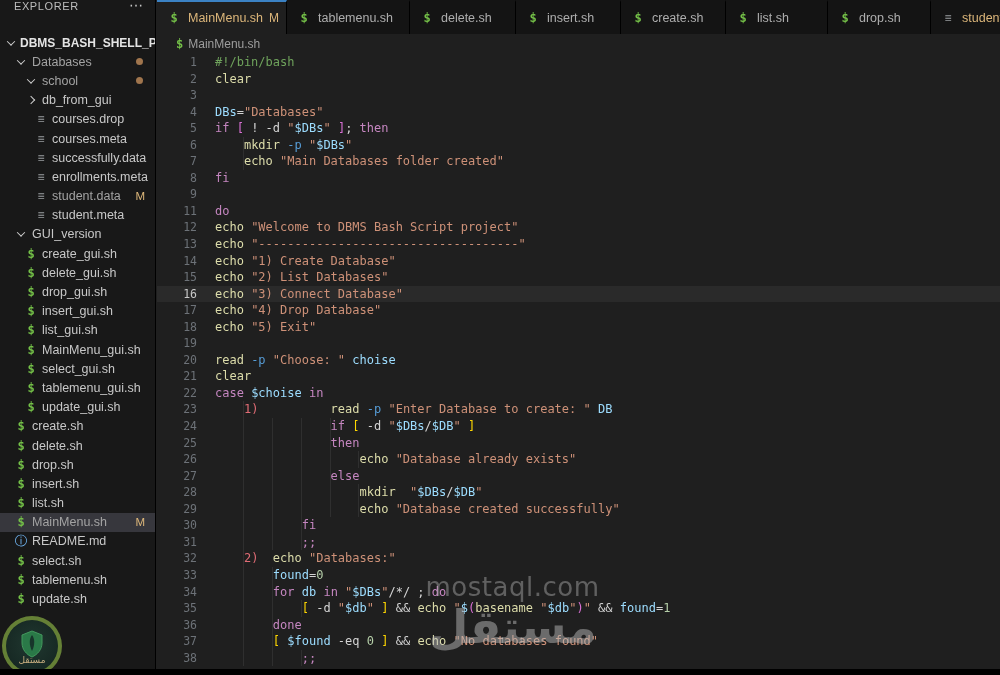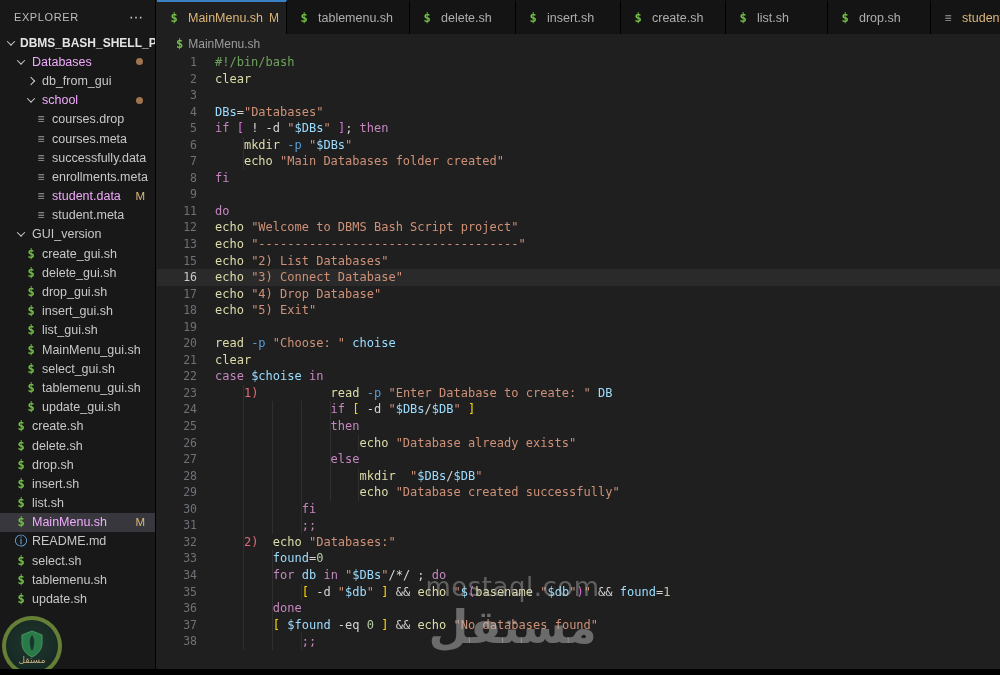--- a/index.html
+++ b/index.html
@@ -2,37 +2,37 @@
 <html><head>
 <meta charset="utf-8">
 <style>
   html,body{margin:0;padding:0;background:#000;}
   *{box-sizing:border-box;}
   #app{position:relative;width:1000px;height:675px;overflow:hidden;background:#1f1f1f;
        font-family:"Liberation Sans",sans-serif;cursor:default;}
   
   #sidebar{position:absolute;left:0;top:0;bottom:0;width:156px;background:#181818;
            border-right:1px solid #000;}
-  .sb-header{height:33px;display:flex;align-items:center;padding:0 10px 0 14px;}
+  .sb-header{height:33px;display:flex;padding:0 10px 0 14px;}
   .sb-title{font-size:11px;letter-spacing:.6px;color:#bdbdbd;flex:1;}
   .sb-more{color:#c5c5c5;font-size:14px;line-height:10px;padding:0 2px;}
   .tree-row{height:19.2px;display:flex;align-items:center;white-space:nowrap;
             font-size:12.5px;color:#c8c8c8;overflow:hidden;}
   .tree-row.selected{background:#37373d;}
   .tree-icon{width:16px;flex:0 0 16px;text-align:center;display:inline-flex;
              align-items:center;justify-content:center;}
   .chev{width:6px;height:6px;border-right:1.3px solid #cfcfcf;border-bottom:1.3px solid #cfcfcf;
         display:inline-block;}
   .chev.down{transform:rotate(45deg) translate(-1px,-1px);}
   .chev.right{transform:rotate(-45deg);}
   .icon-shell-glyph{color:#74c048;font-weight:bold;font-size:12px;font-family:"DejaVu Sans Mono",monospace;}
   .icon-file-glyph{color:#9a9ea1;font-size:12px;}
   .icon-info-glyph{color:#75beff;font-size:12.5px;}
   .tree-label{margin-left:3px;}
-  .tree-label.gold{color:#f0abfc;}
+  .tree-label.gold{color:#a3a3a3;}
   .tree-row.root .tree-label{color:#e4e4e4;font-weight:bold;font-size:12px;margin-left:1px;}
   .dot-badge{width:7px;height:7px;border-radius:50%;background:#a0754d;margin-left:auto;margin-right:12px;flex:0 0 7px;}
   .m-badge{margin-left:auto;margin-right:10px;color:#dcb67a;font-size:11.5px;}
   
   #main{position:absolute;left:157px;top:0;right:0;bottom:0;}
   #tabbar{height:34px;background:#0a0a0a;display:flex;overflow:hidden;}
   .tab{height:34px;display:flex;align-items:center;gap:6px;padding:0 9px;background:#141414;
        border-right:1px solid #000;border-top:2px solid transparent;overflow:hidden;flex:0 0 auto;}
   .tab.active{background:#1f1f1f;border-top:2px solid #3b82c4;}
   .tab-label{font-size:12.5px;color:#aeaeae;white-space:nowrap;}
@@ -86,30 +86,30 @@
         </div>
         <div class="tree-row" style="padding-left: 13px;">
           <span class="tree-icon">
             <span class="chev down"></span>
           </span>
           <span class="tree-label gold">Databases</span>
           <span class="dot-badge"></span>
         </div>
         <div class="tree-row" style="padding-left: 23px;">
           <span class="tree-icon">
-            <span class="chev right"></span>
-          </span>
-          <span class="tree-label">db_from_gui</span>
-        </div>
-        <div class="tree-row" style="padding-left: 23px;">
-          <span class="tree-icon">
             <span class="chev down"></span>
           </span>
           <span class="tree-label gold">school</span>
           <span class="dot-badge"></span>
+        </div>
+        <div class="tree-row" style="padding-left: 23px;">
+          <span class="tree-icon">
+            <span class="chev right"></span>
+          </span>
+          <span class="tree-label">db_from_gui</span>
         </div>
         <div class="tree-row" style="padding-left: 33px;">
           <span class="tree-icon">
             <span class="icon-file-glyph">≡</span>
           </span>
           <span class="tree-label">courses.drop</span>
         </div>
         <div class="tree-row" style="padding-left: 33px;">
           <span class="tree-icon">
             <span class="icon-file-glyph">≡</span>
@@ -327,20 +327,21 @@
         <div class="code-line"><span class="ln">3</span><span class="code-text"></span></div>
         <div class="code-line"><span class="ln">4</span><span class="code-text"><span class="tk-var">DBs</span><span class="tk-pln">=</span><span class="tk-str">"Databases"</span></span></div>
         <div class="code-line"><span class="ln">5</span><span class="code-text"><span class="tk-kw">if</span><span class="tk-pln"> </span><span class="tk-b2">[</span><span class="tk-pln"> ! -d </span><span class="tk-str">"</span><span class="tk-var">$DBs</span><span class="tk-str">"</span><span class="tk-pln"> </span><span class="tk-b2">]</span><span class="tk-pln">; </span><span class="tk-kw">then</span></span></div>
         <div class="code-line"><span class="indent-guide" style="left: calc(4ch + 57px);"></span><span class="ln">6</span><span class="code-text"><span class="tk-pln">    </span><span class="tk-cmd">mkdir</span><span class="tk-pln"> </span><span class="tk-flag">-p</span><span class="tk-pln"> </span><span class="tk-str">"</span><span class="tk-var">$DBs</span><span class="tk-str">"</span></span></div>
         <div class="code-line"><span class="indent-guide" style="left: calc(4ch + 57px);"></span><span class="ln">7</span><span class="code-text"><span class="tk-pln">    </span><span class="tk-cmd">echo</span><span class="tk-pln"> </span><span class="tk-str">"Main Databases folder created"</span></span></div>
         <div class="code-line"><span class="ln">8</span><span class="code-text"><span class="tk-kw">fi</span></span></div>
         <div class="code-line"><span class="ln">9</span><span class="code-text"></span></div>
         <div class="code-line"><span class="ln">11</span><span class="code-text"><span class="tk-kw">do</span></span></div>
         <div class="code-line"><span class="ln">12</span><span class="code-text"><span class="tk-cmd">echo</span><span class="tk-pln"> </span><span class="tk-str">"Welcome to DBMS Bash Script project"</span></span></div>
         <div class="code-line"><span class="ln">13</span><span class="code-text"><span class="tk-cmd">echo</span><span class="tk-pln"> </span><span class="tk-str">"------------------------------------"</span></span></div>
+        <div class="code-line"><span class="ln">14</span><span class="code-text"><span class="tk-cmd">echo</span><span class="tk-pln"> </span><span class="tk-str">"1) Create Database"</span></span></div>
         <div class="code-line"><span class="ln">15</span><span class="code-text"><span class="tk-cmd">echo</span><span class="tk-pln"> </span><span class="tk-str">"2) List Databases"</span></span></div>
         <div class="code-line active-line"><span class="ln">16</span><span class="code-text"><span class="tk-cmd">echo</span><span class="tk-pln"> </span><span class="tk-str">"3) Connect Database"</span></span></div>
         <div class="code-line"><span class="ln">17</span><span class="code-text"><span class="tk-cmd">echo</span><span class="tk-pln"> </span><span class="tk-str">"4) Drop Database"</span></span></div>
         <div class="code-line"><span class="ln">18</span><span class="code-text"><span class="tk-cmd">echo</span><span class="tk-pln"> </span><span class="tk-str">"5) Exit"</span></span></div>
         <div class="code-line"><span class="ln">19</span><span class="code-text"></span></div>
         <div class="code-line"><span class="ln">20</span><span class="code-text"><span class="tk-cmd">read</span><span class="tk-pln"> </span><span class="tk-flag">-p</span><span class="tk-pln"> </span><span class="tk-str">"Choose: "</span><span class="tk-pln"> </span><span class="tk-var">choise</span></span></div>
         <div class="code-line"><span class="ln">21</span><span class="code-text"><span class="tk-cmd">clear</span></span></div>
         <div class="code-line"><span class="ln">22</span><span class="code-text"><span class="tk-kw">case</span><span class="tk-pln"> </span><span class="tk-var">$choise</span><span class="tk-pln"> </span><span class="tk-kw">in</span></span></div>
         <div class="code-line"><span class="indent-guide" style="left: calc(4ch + 57px);"></span><span class="ln">23</span><span class="code-text"><span class="tk-pln">    </span><span class="tk-pat">1)</span><span class="tk-pln">          </span><span class="tk-cmd">read</span><span class="tk-pln"> </span><span class="tk-flag">-p</span><span class="tk-pln"> </span><span class="tk-str">"Enter Database to create: "</span><span class="tk-pln"> </span><span class="tk-var">DB</span></span></div>
         <div class="code-line"><span class="indent-guide" style="left: calc(4ch + 57px);"></span><span class="indent-guide" style="left: calc(8ch + 57px);"></span><span class="indent-guide" style="left: calc(12ch + 57px);"></span><span class="indent-guide" style="left: calc(16ch + 57px);"></span><span class="ln">24</span><span class="code-text"><span class="tk-pln">                </span><span class="tk-kw">if</span><span class="tk-pln"> </span><span class="tk-b1">[</span><span class="tk-pln"> -d </span><span class="tk-str">"</span><span class="tk-var">$DBs</span><span class="tk-pln">/</span><span class="tk-var">$DB</span><span class="tk-str">"</span><span class="tk-pln"> </span><span class="tk-b1">]</span></span></div>

